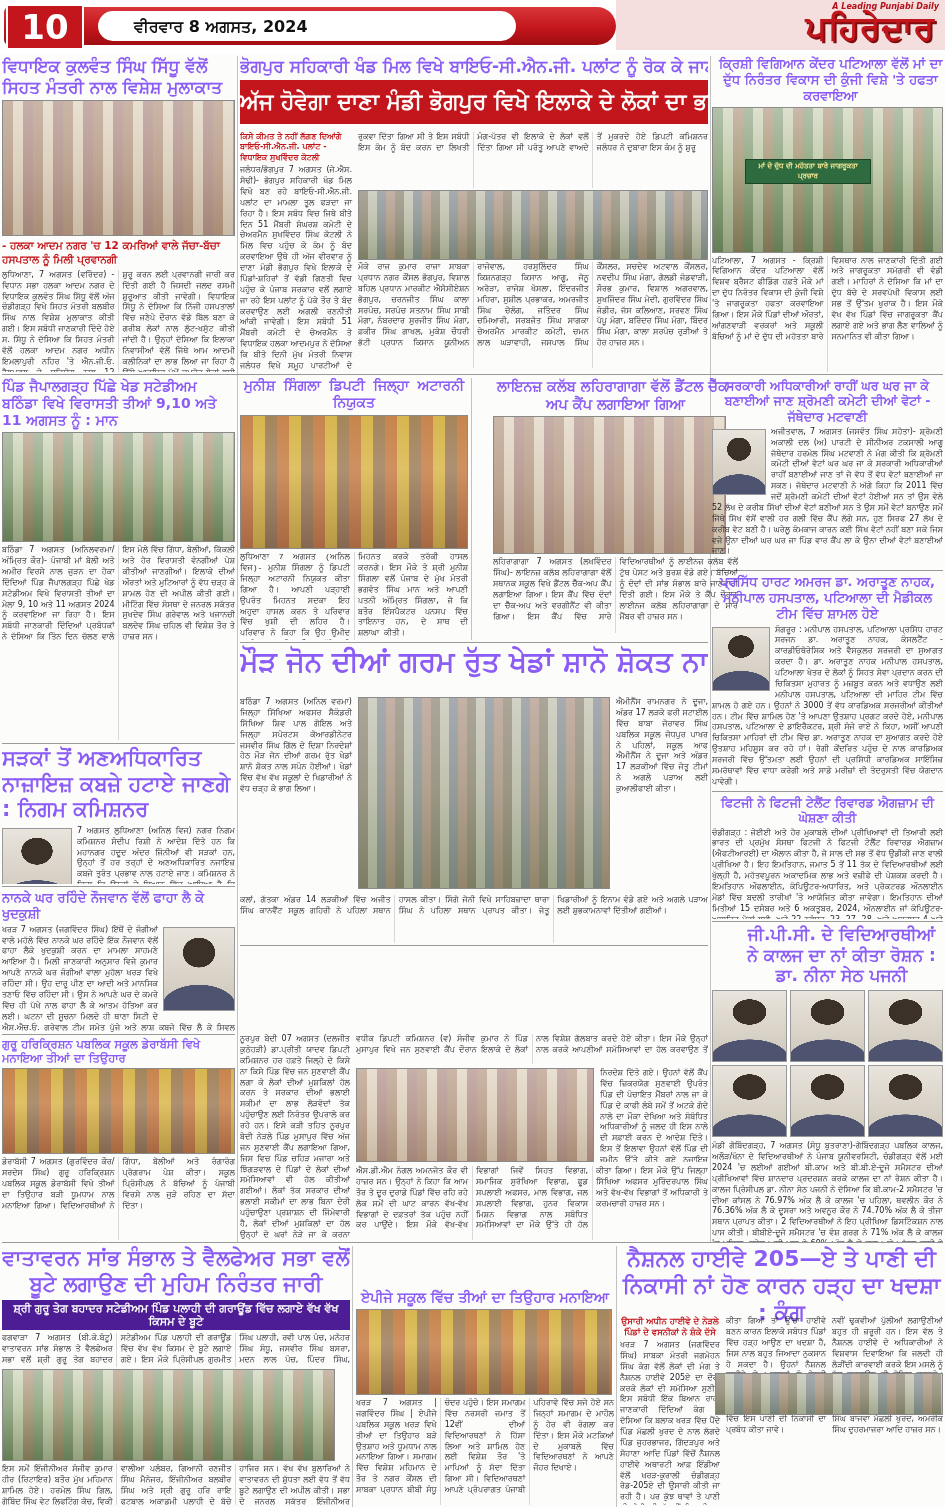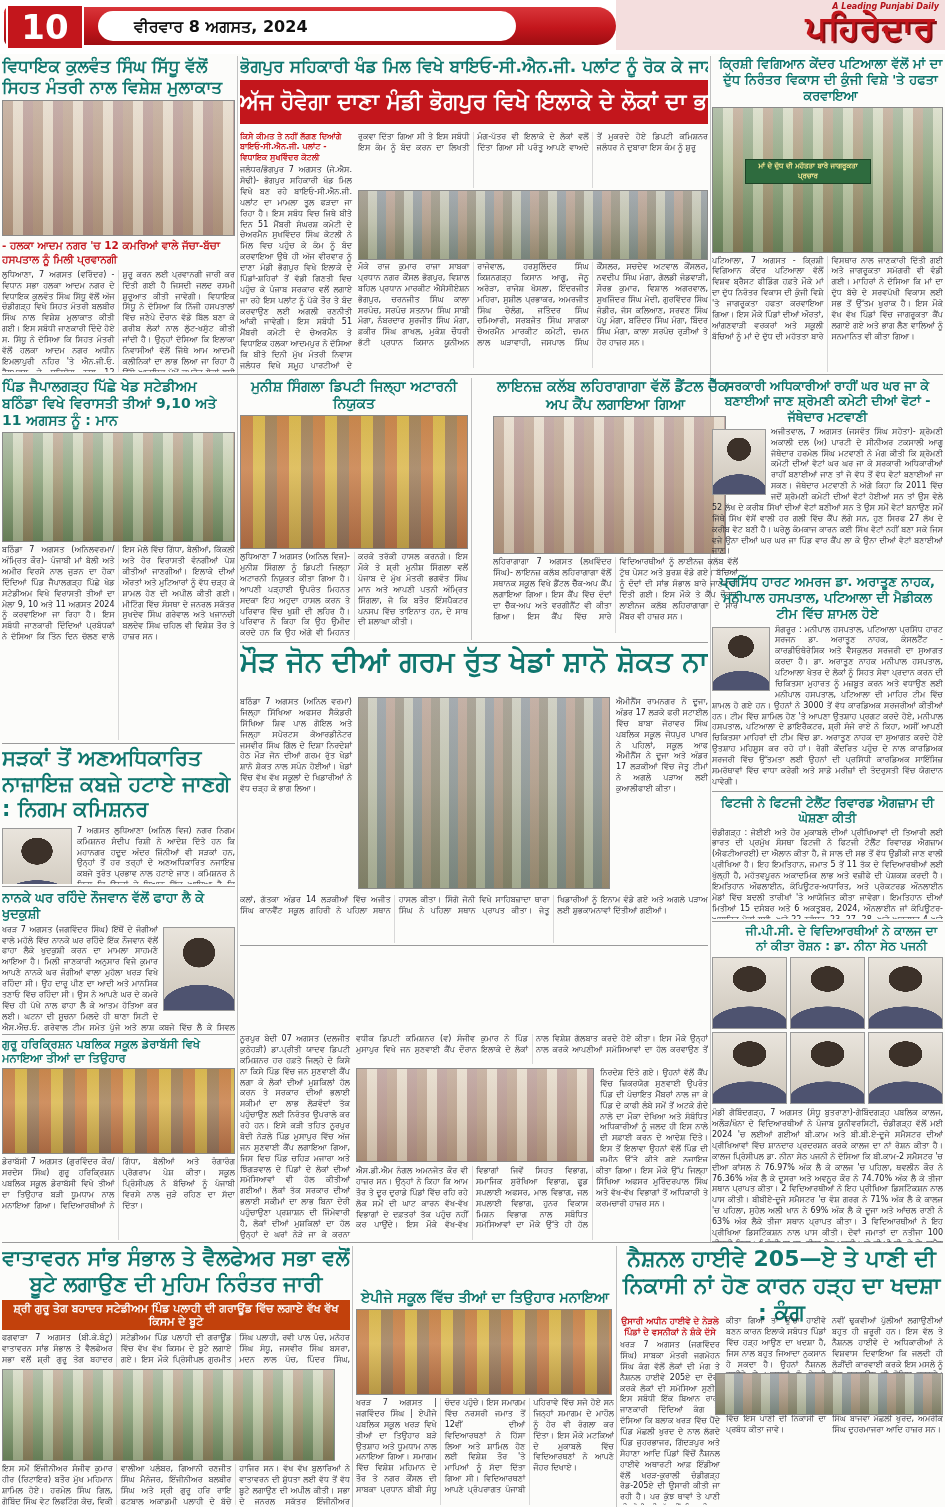--- a/index.html
+++ b/index.html
@@ -19,29 +19,29 @@
     background:#fff; border-radius:16px; display:flex; align-items:center;
     padding-left:36px; font-size:16px; font-weight:bold; color:#111; }
   .mast-right { position:absolute; left:616px; top:0; width:329px; height:50px; background:#f4dede; }
   .tagline { position:absolute; right:6px; top:2px; font-size:8px; font-weight:bold;
     font-style:italic; color:#b3121a; }
   .logo { position:absolute; right:10px; top:8px; font-size:33px; font-weight:bold;
     color:#c3161c; text-shadow:2px 2px 0 #7e0d10; letter-spacing:1px; }
 
   
   .art { position:absolute; overflow:hidden; }
-  .hl { font-weight:bold; color:#0f766e; line-height:1.22; text-align:center; }
+  .hl { font-weight:bold; color:#8b5cf6; line-height:1.22; text-align:center; }
   .hl.left { text-align:left; }
   .body { font-size:9px; line-height:1.36; text-align:justify; color:#20202a; }
   .body.small { font-size:8px; }
   .cols2 { columns:2; column-gap:8px; column-rule:1px solid #d8d8d8; }
   .cols3 { columns:3; column-gap:8px; column-rule:1px solid #d8d8d8; }
   .red { color:#c3161c; }
   .banner { background:#c3161c; color:#fff; font-weight:bold; text-align:center; }
-  .subbar { background:#c2410c; color:#fff; font-weight:bold; text-align:center; }
+  .subbar { background:#4c1d95; color:#fff; font-weight:bold; text-align:center; }
 
   .ph { border:1px solid #8a8a8a; position:relative; overflow:hidden; }
   .ph.people { background:
     repeating-linear-gradient(90deg, rgba(90,60,45,.30) 0 9px, rgba(215,205,190,.28) 9px 18px, rgba(70,80,120,.30) 18px 27px, rgba(165,70,60,.24) 27px 36px),
     linear-gradient(180deg,#cfd3c8 0%,#b9c0ac 45%,#8d9a7c 100%); }
   .ph.indoor { background:
     repeating-linear-gradient(90deg, rgba(120,70,50,.26) 0 10px, rgba(238,230,216,.32) 10px 20px, rgba(105,40,60,.26) 20px 30px),
     linear-gradient(180deg,#e7ddd0 0%,#d6c7b4 50%,#b9a58e 100%); }
   .ph.stage { background:
     repeating-linear-gradient(90deg, rgba(190,60,80,.32) 0 12px, rgba(240,210,90,.32) 12px 24px, rgba(85,60,130,.32) 24px 36px),
@@ -125,21 +125,21 @@
     </div>
     <div class="body small cols2" style="height:126px; margin-top:3px;">ਪਟਿਆਲਾ, 7 ਅਗਸਤ - ਕ੍ਰਿਸ਼ੀ ਵਿਗਿਆਨ ਕੇਂਦਰ ਪਟਿਆਲਾ ਵੱਲੋਂ ਵਿਸ਼ਵ ਬ੍ਰੈਸਟ ਫੀਡਿੰਗ ਹਫ਼ਤੇ ਮੌਕੇ ਮਾਂ ਦਾ ਦੁੱਧ ਨਿਰੰਤਰ ਵਿਕਾਸ ਦੀ ਕੁੰਜੀ ਵਿਸ਼ੇ 'ਤੇ ਜਾਗਰੂਕਤਾ ਹਫਤਾ ਕਰਵਾਇਆ ਗਿਆ। ਇਸ ਮੌਕੇ ਪਿੰਡਾਂ ਦੀਆਂ ਔਰਤਾਂ, ਆਂਗਣਵਾੜੀ ਵਰਕਰਾਂ ਅਤੇ ਸਕੂਲੀ ਬੱਚਿਆਂ ਨੂੰ ਮਾਂ ਦੇ ਦੁੱਧ ਦੀ ਮਹੱਤਤਾ ਬਾਰੇ ਵਿਸਥਾਰ ਨਾਲ ਜਾਣਕਾਰੀ ਦਿੱਤੀ ਗਈ ਅਤੇ ਜਾਗਰੂਕਤਾ ਸਮੱਗਰੀ ਵੀ ਵੰਡੀ ਗਈ। ਮਾਹਿਰਾਂ ਨੇ ਦੱਸਿਆ ਕਿ ਮਾਂ ਦਾ ਦੁੱਧ ਬੱਚੇ ਦੇ ਸਰਵਪੱਖੀ ਵਿਕਾਸ ਲਈ ਸਭ ਤੋਂ ਉੱਤਮ ਖੁਰਾਕ ਹੈ। ਇਸ ਮੌਕੇ ਵੱਖ ਵੱਖ ਪਿੰਡਾਂ ਵਿੱਚ ਜਾਗਰੂਕਤਾ ਕੈਂਪ ਲਗਾਏ ਗਏ ਅਤੇ ਭਾਗ ਲੈਣ ਵਾਲਿਆਂ ਨੂੰ ਸਨਮਾਨਿਤ ਵੀ ਕੀਤਾ ਗਿਆ।</div>
   </div>
 
   <div class="art" style="left:2px; top:378px; width:233px; height:362px;">
     <div class="hl left" style="font-size:14px;">ਪਿੰਡ ਜੈਪਾਲਗੜ੍ਹ ਪਿੱਛੇ ਖੇਡ ਸਟੇਡੀਅਮ ਬਠਿੰਡਾ ਵਿਖੇ ਵਿਰਾਸਤੀ ਤੀਆਂ 9,10 ਅਤੇ 11 ਅਗਸਤ ਨੂੰ : ਮਾਨ</div>
     <div class="ph green" style="width:233px; height:110px; margin-top:3px;"></div>
     <div class="body small cols2" style="height:200px; margin-top:3px;">ਬਠਿੰਡਾ 7 ਅਗਸਤ (ਅਨਿਲਵਰਮਾ/ਅੰਮ੍ਰਿਤ ਕੌਰ)- ਪੰਜਾਬੀ ਮਾਂ ਬੋਲੀ ਅਤੇ ਅਮੀਰ ਵਿਰਸੇ ਨਾਲ ਜੁੜਨ ਦਾ ਹੋਕਾ ਦਿੰਦਿਆਂ ਪਿੰਡ ਜੈਪਾਲਗੜ੍ਹ ਪਿੱਛੇ ਖੇਡ ਸਟੇਡੀਅਮ ਵਿਖੇ ਵਿਰਾਸਤੀ ਤੀਆਂ ਦਾ ਮੇਲਾ 9, 10 ਅਤੇ 11 ਅਗਸਤ 2024 ਨੂੰ ਕਰਵਾਇਆ ਜਾ ਰਿਹਾ ਹੈ। ਇਸ ਸਬੰਧੀ ਜਾਣਕਾਰੀ ਦਿੰਦਿਆਂ ਪ੍ਰਬੰਧਕਾਂ ਨੇ ਦੱਸਿਆ ਕਿ ਤਿੰਨ ਦਿਨ ਚੱਲਣ ਵਾਲੇ ਇਸ ਮੇਲੇ ਵਿੱਚ ਗਿੱਧਾ, ਬੋਲੀਆਂ, ਕਿੱਕਲੀ ਅਤੇ ਹੋਰ ਵਿਰਾਸਤੀ ਵੰਨਗੀਆਂ ਪੇਸ਼ ਕੀਤੀਆਂ ਜਾਣਗੀਆਂ। ਇਲਾਕੇ ਦੀਆਂ ਔਰਤਾਂ ਅਤੇ ਮੁਟਿਆਰਾਂ ਨੂੰ ਵੱਧ ਚੜ੍ਹ ਕੇ ਸ਼ਾਮਲ ਹੋਣ ਦੀ ਅਪੀਲ ਕੀਤੀ ਗਈ। ਮੀਟਿੰਗ ਵਿੱਚ ਸੰਸਥਾ ਦੇ ਜਨਰਲ ਸਕੱਤਰ ਸੁਖਦੇਵ ਸਿੰਘ ਗਰੇਵਾਲ ਅਤੇ ਖਜਾਨਚੀ ਬਲਦੇਵ ਸਿੰਘ ਚਹਿਲ ਵੀ ਵਿਸ਼ੇਸ਼ ਤੌਰ ਤੇ ਹਾਜ਼ਰ ਸਨ।</div>
   </div>
 
-  <div class="art" style="left:240px; top:378px; width:228px; height:262px;">
+  <div class="art" style="left:240px; top:378px; width:228px; height:262px;font-family:Liberation Mono, monospace;">
     <div class="hl" style="font-size:14px;">ਮੁਨੀਸ਼ ਸਿੰਗਲਾ ਡਿਪਟੀ ਜਿਲ੍ਹਾ ਅਟਾਰਨੀ ਨਿਯੁਕਤ</div>
     <div class="ph stage" style="width:228px; height:134px; margin-top:3px;"></div>
     <div class="body small cols2" style="height:100px; margin-top:3px;">ਲੁਧਿਆਣਾ 7 ਅਗਸਤ (ਅਨਿਲ ਵਿਜ)- ਮੁਨੀਸ਼ ਸਿੰਗਲਾ ਨੂੰ ਡਿਪਟੀ ਜਿਲ੍ਹਾ ਅਟਾਰਨੀ ਨਿਯੁਕਤ ਕੀਤਾ ਗਿਆ ਹੈ। ਆਪਣੀ ਪੜ੍ਹਾਈ ਉਪਰੰਤ ਮਿਹਨਤ ਸਦਕਾ ਇਹ ਅਹੁਦਾ ਹਾਸਲ ਕਰਨ ਤੇ ਪਰਿਵਾਰ ਵਿੱਚ ਖੁਸ਼ੀ ਦੀ ਲਹਿਰ ਹੈ। ਪਰਿਵਾਰ ਨੇ ਕਿਹਾ ਕਿ ਉਹ ਉਮੀਦ ਕਰਦੇ ਹਨ ਕਿ ਉਹ ਅੱਗੇ ਵੀ ਮਿਹਨਤ ਕਰਕੇ ਤਰੱਕੀ ਹਾਸਲ ਕਰਨਗੇ। ਇਸ ਮੌਕੇ ਤੇ ਸ਼੍ਰੀ ਮੁਨੀਸ਼ ਸਿੰਗਲਾ ਵਲੋਂ ਪੰਜਾਬ ਦੇ ਮੁੱਖ ਮੰਤਰੀ ਭਗਵੰਤ ਸਿੰਘ ਮਾਨ ਅਤੇ ਆਪਣੀ ਪਤਨੀ ਅੰਮ੍ਰਿਤ ਸਿੰਗਲਾ, ਜੋ ਕਿ ਬਤੌਰ ਇੰਸਪੈਕਟਰ ਪਨਸਪ ਵਿੱਚ ਤਾਇਨਾਤ ਹਨ, ਦੇ ਸਾਥ ਦੀ ਸ਼ਲਾਘਾ ਕੀਤੀ।</div>
   </div>
 
   <div class="art" style="left:493px; top:378px; width:245px; height:262px;">
     <div class="hl" style="font-size:14.5px;">ਲਾਇਨਜ਼ ਕਲੱਬ ਲਹਿਰਾਗਾਗਾ ਵੱਲੋਂ ਡੈਂਟਲ ਚੈੱਕ-ਅਪ ਕੈਂਪ ਲਗਾਇਆ ਗਿਆ</div>
     <div class="ph indoor" style="width:233px; height:138px; margin-top:3px;"></div>
     <div class="body small cols2" style="height:76px; margin-top:3px;">ਲਹਿਰਾਗਾਗਾ 7 ਅਗਸਤ (ਲਖਵਿੰਦਰ ਸਿੰਘ)- ਲਾਇਨਜ਼ ਕਲੱਬ ਲਹਿਰਾਗਾਗਾ ਵੱਲੋਂ ਸਥਾਨਕ ਸਕੂਲ ਵਿਖੇ ਡੈਂਟਲ ਚੈੱਕ-ਅਪ ਕੈਂਪ ਲਗਾਇਆ ਗਿਆ। ਇਸ ਕੈਂਪ ਵਿੱਚ ਦੰਦਾਂ ਦਾ ਚੈੱਕ-ਅਪ ਅਤੇ ਵਰਗੀਨੈਂਟ ਵੀ ਕੀਤਾ ਗਿਆ। ਇਸ ਕੈਂਪ ਵਿੱਚ ਸਾਰੇ ਵਿਦਿਆਰਥੀਆਂ ਨੂੰ ਲਾਈਨਜ਼ ਕਲੱਬ ਵੱਲੋਂ ਟੁੱਥ ਪੇਸਟ ਅਤੇ ਬੁਰਸ਼ ਵੰਡੇ ਗਏ। ਬੱਚਿਆਂ ਨੂੰ ਦੰਦਾਂ ਦੀ ਸਾਂਭ ਸੰਭਾਲ ਬਾਰੇ ਜਾਣਕਾਰੀ ਦਿੱਤੀ ਗਈ। ਇਸ ਮੌਕੇ ਤੇ ਕੈਂਪ ਦੌਰਾਨ ਲਾਈਨਜ ਕਲੱਬ ਲਹਿਰਾਗਾਗਾ ਦੇ ਸਾਰੇ ਮੈਂਬਰ ਵੀ ਹਾਜ਼ਰ ਸਨ।</div>
   </div>
@@ -193,21 +193,21 @@
     <div class="ph stage" style="width:233px; height:86px; margin-top:3px;"></div>
     <div class="body small cols2" style="height:90px; margin-top:3px;">ਡੇਰਾਬੱਸੀ 7 ਅਗਸਤ (ਗੁਰਵਿੰਦਰ ਕੌਰ/ਸਰਦੇਸ ਸਿੰਘ) ਗੁਰੂ ਹਰਿਕ੍ਰਿਸ਼ਨ ਪਬਲਿਕ ਸਕੂਲ ਡੇਰਾਬੱਸੀ ਵਿਖੇ ਤੀਆਂ ਦਾ ਤਿਉਹਾਰ ਬੜੀ ਧੂਮਧਾਮ ਨਾਲ ਮਨਾਇਆ ਗਿਆ। ਵਿਦਿਆਰਥੀਆਂ ਨੇ ਗਿੱਧਾ, ਬੋਲੀਆਂ ਅਤੇ ਰੰਗਾਰੰਗ ਪ੍ਰੋਗਰਾਮ ਪੇਸ਼ ਕੀਤਾ। ਸਕੂਲ ਪ੍ਰਿੰਸੀਪਲ ਨੇ ਬੱਚਿਆਂ ਨੂੰ ਪੰਜਾਬੀ ਵਿਰਸੇ ਨਾਲ ਜੁੜੇ ਰਹਿਣ ਦਾ ਸੱਦਾ ਦਿੱਤਾ।</div>
   </div>
 
   <div class="art" style="left:712px; top:795px; width:231px; height:124px;">
     <div class="hl" style="font-size:12.5px;">ਫਿਟਜੀ ਨੇ ਫਿਟਜੀ ਟੇਲੈਂਟ ਰਿਵਾਰਡ ਐਗਜ਼ਾਮ ਦੀ ਘੋਸ਼ਣਾ ਕੀਤੀ</div>
     <div class="body small" style="margin-top:2px; height:102px;">ਚੰਡੀਗੜ੍ਹ : ਜੇਈਈ ਅਤੇ ਹੋਰ ਮੁਕਾਬਲੇ ਦੀਆਂ ਪ੍ਰੀਖਿਆਵਾਂ ਦੀ ਤਿਆਰੀ ਲਈ ਭਾਰਤ ਦੀ ਪ੍ਰਮੁੱਖ ਸੰਸਥਾ ਫਿਟਜੀ ਨੇ ਫਿਟਜੀ ਟੇਲੈਂਟ ਰਿਵਾਰਡ ਐਗਜ਼ਾਮ (ਐਫਟੀਆਰਈ) ਦਾ ਐਲਾਨ ਕੀਤਾ ਹੈ, ਜੋ ਸਾਲ ਦੀ ਸਭ ਤੋਂ ਵੱਧ ਉਡੀਕੀ ਜਾਣ ਵਾਲੀ ਪ੍ਰੀਖਿਆ ਹੈ। ਇਹ ਇਮਤਿਹਾਨ, ਜਮਾਤ 5 ਤੋਂ 11 ਤੱਕ ਦੇ ਵਿਦਿਆਰਥੀਆਂ ਲਈ ਖੁੱਲ੍ਹੀ ਹੈ, ਮਹੱਤਵਪੂਰਨ ਅਕਾਦਮਿਕ ਲਾਭ ਅਤੇ ਵਜ਼ੀਫੇ ਦੀ ਪੇਸ਼ਕਸ਼ ਕਰਦੀ ਹੈ। ਇਮਤਿਹਾਨ ਔਫਲਾਈਨ, ਕੰਪਿਊਟਰ-ਅਧਾਰਿਤ, ਅਤੇ ਪ੍ਰੋਕਟਰਡ ਔਨਲਾਈਨ ਮੋਡਾਂ ਵਿੱਚ ਬਦਲੀ ਤਾਰੀਖਾਂ 'ਤੇ ਆਯੋਜਿਤ ਕੀਤਾ ਜਾਵੇਗਾ। ਇਮਤਿਹਾਨ ਦੀਆਂ ਮਿਤੀਆਂ 15 ਦਸੰਬਰ ਅਤੇ 6 ਅਕਤੂਬਰ, 2024, ਔਨਲਾਈਨ ਜਾਂ ਕੰਪਿਊਟਰ-ਅਧਾਰਿਤ ਮੋਡਾਂ ਲਈ, ਅਤੇ 22 ਨਵੰਬਰ, 23, 27, 28, ਅਤੇ ਅਕਤੂਬਰ 4 ਅਤੇ 5, 2024, ਸਕੂਲ ਔਨਲਾਈਨ ਪ੍ਰੋਕਟਰਡ ਮੋਡ ਲਈ ਹਨ।</div>
   </div>
 
   <div class="art" style="left:712px; top:924px; width:231px; height:318px;">
-    <div class="hl" style="font-size:12px;padding-left:28px;">ਜੀ.ਪੀ.ਸੀ. ਦੇ ਵਿਦਿਆਰਥੀਆਂ ਨੇ ਕਾਲਜ ਦਾ ਨਾਂ ਕੀਤਾ ਰੋਸ਼ਨ : ਡਾ. ਨੀਨਾ ਸੇਠ ਪਜਨੀ</div>
+    <div class="hl" style="font-size:17px;padding-left:28px;">ਜੀ.ਪੀ.ਸੀ. ਦੇ ਵਿਦਿਆਰਥੀਆਂ ਨੇ ਕਾਲਜ ਦਾ ਨਾਂ ਕੀਤਾ ਰੋਸ਼ਨ : ਡਾ. ਨੀਨਾ ਸੇਠ ਪਜਨੀ</div>
     <div class="grid6" style="margin-top:4px;">
       <div class="portrait"></div>
       <div class="portrait"></div>
       <div class="portrait"></div>
       <div class="portrait"></div>
       <div class="portrait"></div>
       <div class="portrait"></div>
     </div>
     <div class="body small" style="margin-top:4px; height:122px;">ਮੰਡੀ ਗੋਬਿੰਦਗੜ੍ਹ, 7 ਅਗਸਤ (ਸੰਧੂ ਬੁਤਰਾਣਾ)-ਗੋਬਿੰਦਗੜ੍ਹ ਪਬਲਿਕ ਕਾਲਜ, ਅਲੌੜ/ਖੰਨਾ ਦੇ ਵਿਦਿਆਰਥੀਆਂ ਨੇ ਪੰਜਾਬ ਯੂਨੀਵਰਸਿਟੀ, ਚੰਡੀਗੜ੍ਹ ਵੱਲੋਂ ਮਈ 2024 'ਚ ਲਈਆਂ ਗਈਆਂ ਬੀ.ਕਾਮ ਅਤੇ ਬੀ.ਬੀ.ਏ-ਦੂਜੇ ਸਮੈਸਟਰ ਦੀਆਂ ਪ੍ਰੀਖਿਆਵਾਂ ਵਿੱਚ ਸ਼ਾਨਦਾਰ ਪ੍ਰਦਰਸ਼ਨ ਕਰਕੇ ਕਾਲਜ ਦਾ ਨਾਂ ਰੋਸ਼ਨ ਕੀਤਾ ਹੈ। ਕਾਲਜ ਪ੍ਰਿੰਸੀਪਲ ਡਾ. ਨੀਨਾ ਸੇਠ ਪਜਨੀ ਨੇ ਦੱਸਿਆ ਕਿ ਬੀ.ਕਾਮ-2 ਸਮੈਸਟਰ 'ਚ ਦੀਆ ਕਾਂਸਲ ਨੇ 76.97% ਅੰਕ ਲੈ ਕੇ ਕਾਲਜ 'ਚ ਪਹਿਲਾ, ਥਵਲੀਨ ਕੌਰ ਨੇ 76.36% ਅੰਕ ਲੈ ਕੇ ਦੂਸਰਾ ਅਤੇ ਅਵਨੂਰ ਕੌਰ ਨੇ 74.70% ਅੰਕ ਲੈ ਕੇ ਤੀਜਾ ਸਥਾਨ ਪ੍ਰਾਪਤ ਕੀਤਾ। 2 ਵਿਦਿਆਰਥੀਆਂ ਨੇ ਇਹ ਪ੍ਰੀਖਿਆ ਡਿਸਟਿੰਕਸ਼ਨ ਨਾਲ ਪਾਸ ਕੀਤੀ। ਬੀਬੀਏ-ਦੂਜੇ ਸਮੈਸਟਰ 'ਚ ਵੰਸ਼ ਗਰਗ ਨੇ 71% ਅੰਕ ਲੈ ਕੇ ਕਾਲਜ 'ਚ ਪਹਿਲਾ, ਸੁਹੇਲ ਅਲੀ ਖਾਨ ਨੇ 69% ਅੰਕ ਲੈ ਕੇ ਦੂਜਾ ਅਤੇ ਆਂਚਲ ਰਾਣੀ ਨੇ 63% ਅੰਕ ਲੈਕੇ ਤੀਜਾ ਸਥਾਨ ਪ੍ਰਾਪਤ ਕੀਤਾ। 3 ਵਿਦਿਆਰਥੀਆਂ ਨੇ ਇਹ ਪ੍ਰੀਖਿਆ ਡਿਸਟਿੰਕਸ਼ਨ ਨਾਲ ਪਾਸ ਕੀਤੀ। ਦੋਵਾਂ ਜਮਾਤਾਂ ਦਾ ਨਤੀਜਾ 100 ਫੀਸਦੀ ਰਿਹਾ। ਪ੍ਰਿੰਸੀਪਲ ਡਾ. ਨੀਨਾ ਸੇਠ ਪਜਨੀ ਅਤੇ ਜੀ.ਪੀ.ਸੀ. ਦੇ ਚੇਅਰਮੈਨ ਸ਼੍ਰੀ ਨਿਤਿਨ ਮੰਗਲ ਨੇ ਵਿਦਿਆਰਥੀਆਂ ਅਤੇ ਅਧਿਆਪਕਾਂ ਦੀ ਸਖਤ ਮਿਹਨਤ ਕਰਨ ਦੇ ਲਈ ਸ਼ਲਾਘਾ ਕਰਦੇ ਹੋਏ ਵਧਾਈ ਵੀ ਦਿੱਤੀ।</div>
   </div>

